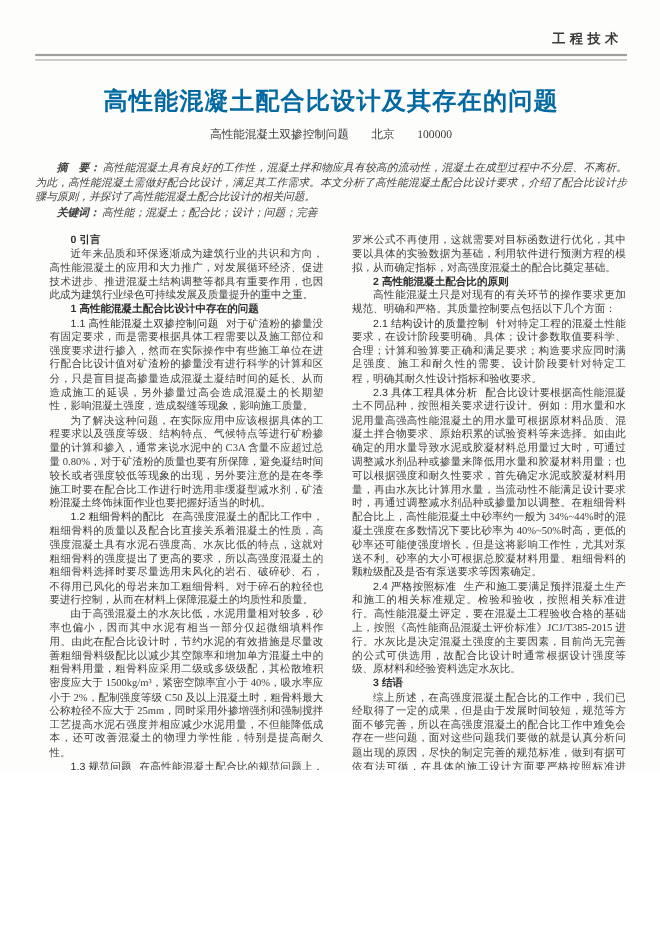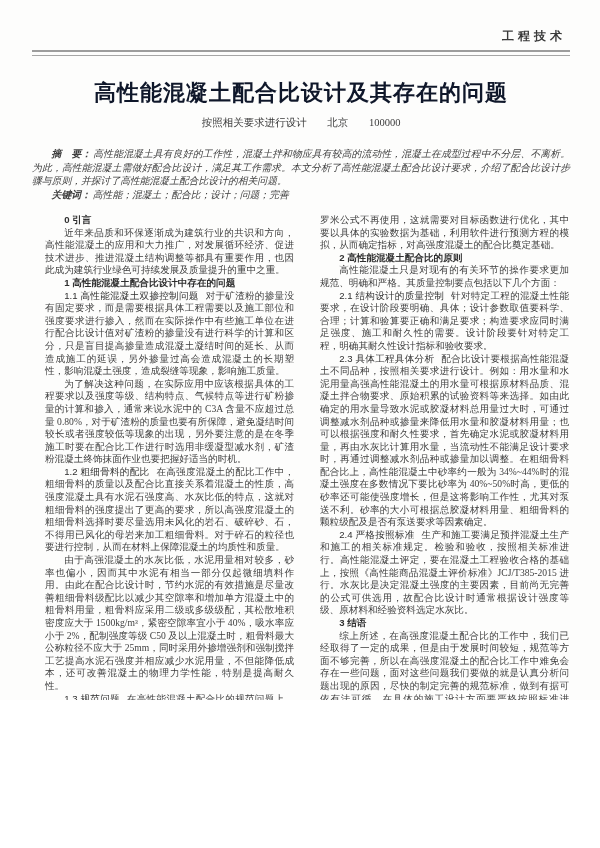--- a/index.html
+++ b/index.html
@@ -32,21 +32,21 @@
     border-top: 2.5px solid #9d9d9d;
     border-bottom: 1.5px solid #a6a6a6;
   }
   .article-title {
     margin-top: 22px;
     text-align: center;
     font-family: "Liberation Sans", "DejaVu Sans", sans-serif;
     font-weight: bold;
     font-size: 22px;
     letter-spacing: 1px;
-    color: #0f172a;
+    color: #0369a1;
   }
   .article-author {
     margin-top: 11px;
     text-align: center;
     font-family: "Liberation Sans", "DejaVu Sans", sans-serif;
     font-weight: bold;
     font-size: 11px;
     color: #333;
   }
   .article-affiliation {
@@ -122,21 +122,21 @@
   <div class="journal-header">
     <span class="journal-label">工程技术</span>
   </div>
 
   <div class="double-rule"></div>
 
   <h1 class="article-title">高性能混凝土配合比设计及其存在的问题</h1>
 
 
   <div class="article-affiliation">
-    <span>按照相关要求进行设计</span>
+    <span>高性能混凝土双掺控制问题</span>
     <span>北京</span>
     <span>100000</span>
   </div>
 
   <div class="abstract-block">
     <p><span class="blk-label">摘　要：</span><span>高性能混凝土具有良好的工作性，混凝土拌和物应具有较高的流动性，混凝土在成型过程中不分层、不离析。为此，高性能混凝土需做好配合比设计，满足其工作需求。本文分析了高性能混凝土配合比设计要求，介绍了配合比设计步骤与原则，并探讨了高性能混凝土配合比设计的相关问题。</span></p>
     <p><span class="blk-label">关键词：</span><span>高性能；混凝土；配合比；设计；问题；完善</span></p>
   </div>
 
   <div class="columns">

